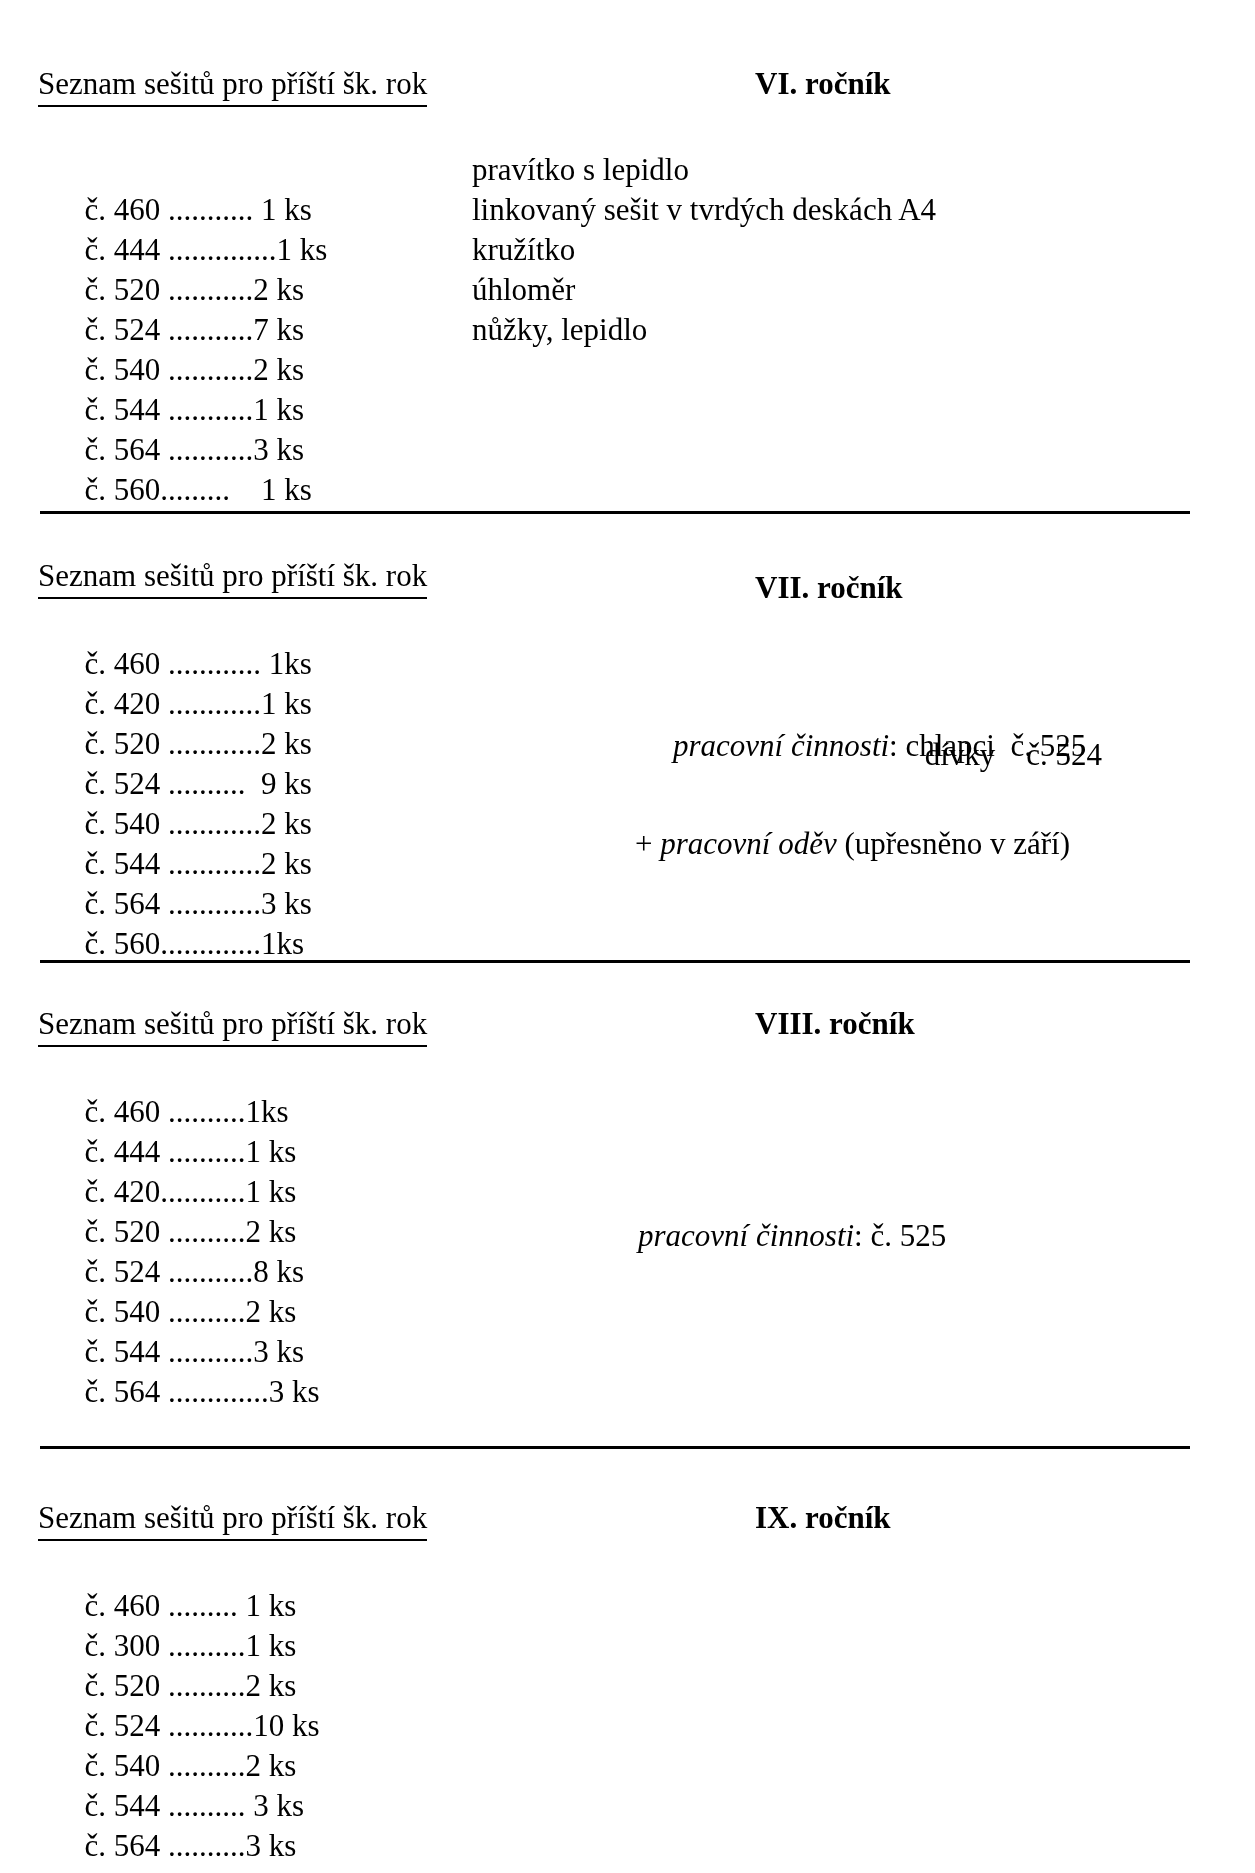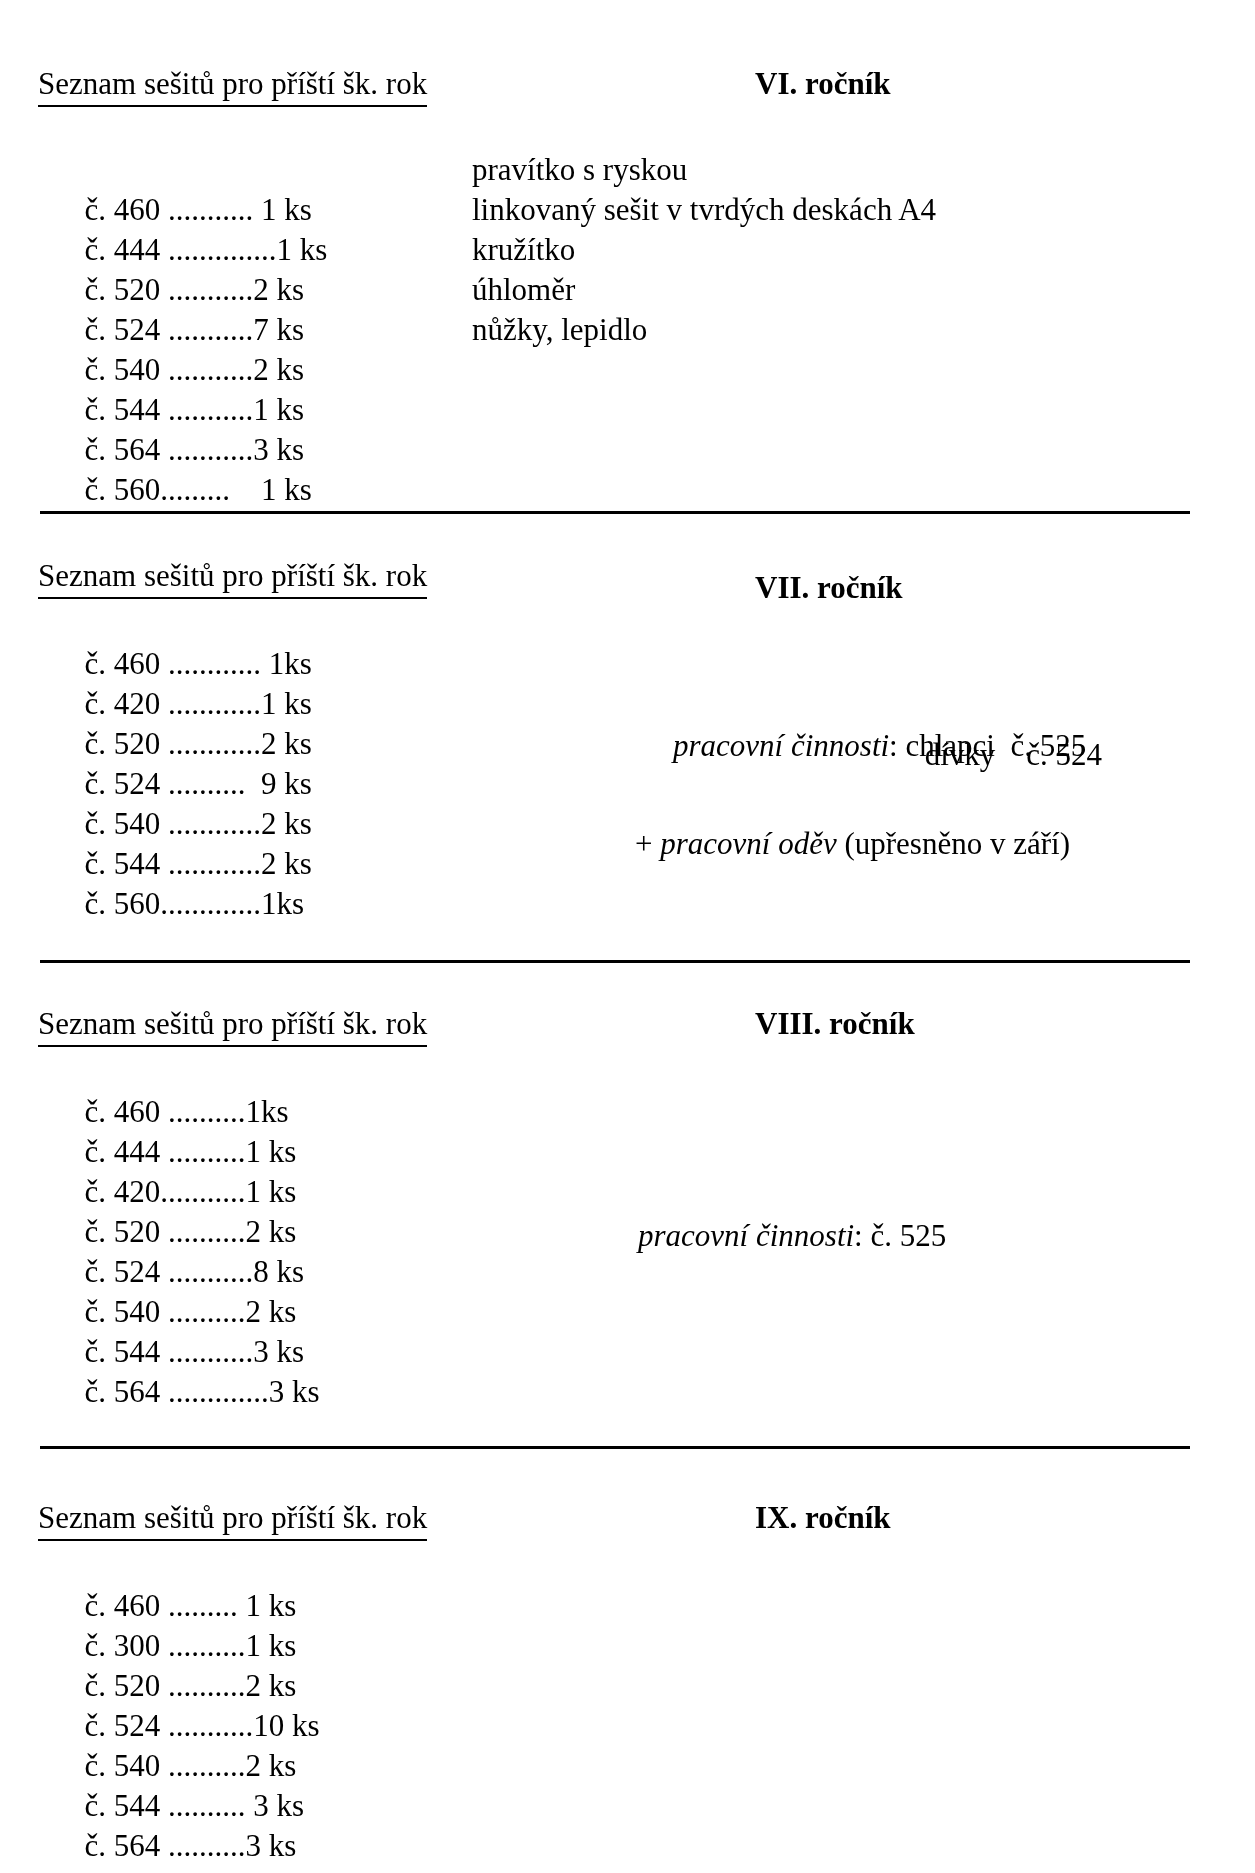--- a/index.html
+++ b/index.html
@@ -46,21 +46,21 @@
 <div class="page">
 
   <div class="abs" style="left:38px;top:64px">
     <span class="sec-title">Seznam sešitů pro příští šk. rok</span>
   </div>
   <div class="grade" style="top:64px">VI. ročník</div>
 
   <div class="items" style="top:150px">
     <div class="row">
       <span>č. 460 ........... 1 ks</span>
-      <span class="desc">pravítko s ryskou</span>
+      <span class="desc">pravítko s lepidlo</span>
     </div>
     <div class="row">
       <span>č. 444 ..............1 ks</span>
       <span class="desc">linkovaný sešit v tvrdých deskách A4</span>
     </div>
     <div class="row">
       <span>č. 520 ...........2 ks</span>
       <span class="desc">kružítko</span>
     </div>
     <div class="row">
@@ -100,20 +100,23 @@
       <span>č. 520 ............2 ks</span>
     </div>
     <div class="row">
       <span>č. 524 ..........  9 ks</span>
     </div>
     <div class="row">
       <span>č. 540 ............2 ks</span>
     </div>
     <div class="row">
       <span>č. 544 ............2 ks</span>
+    </div>
+    <div class="row">
+      <span>č. 564 ............3 ks</span>
     </div>
     <div class="row">
       <span>č. 560.............1ks</span>
     </div>
   </div>
 
   <div class="ann" style="left:608px;top:686px">
     <span class="it">pracovní činnosti</span><span>: chlapci  č. 525</span>
   </div>
   <div class="ann right" style="left:608px;top:735px;width:460px">dívky    č. 524</div>

